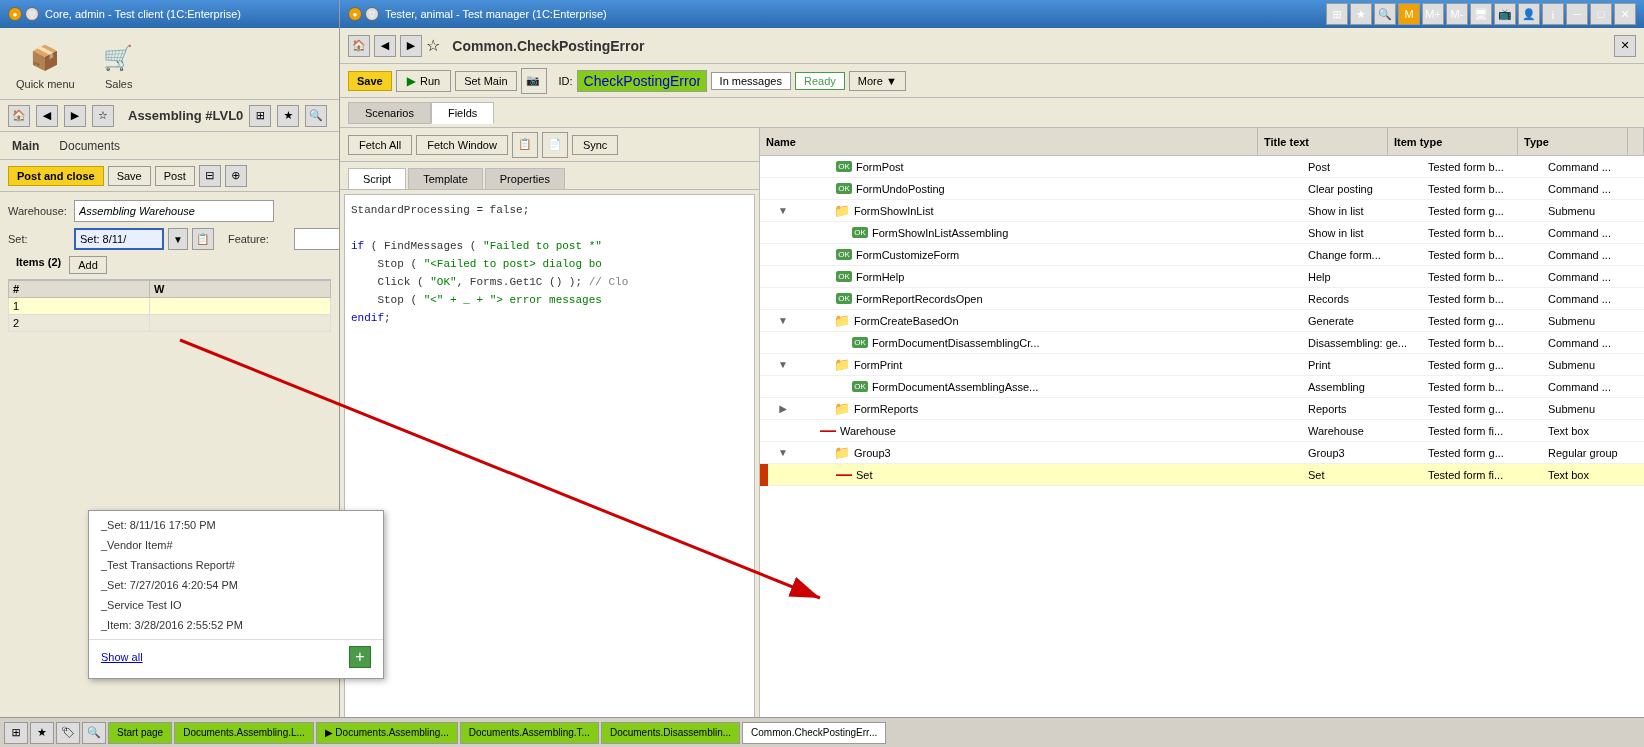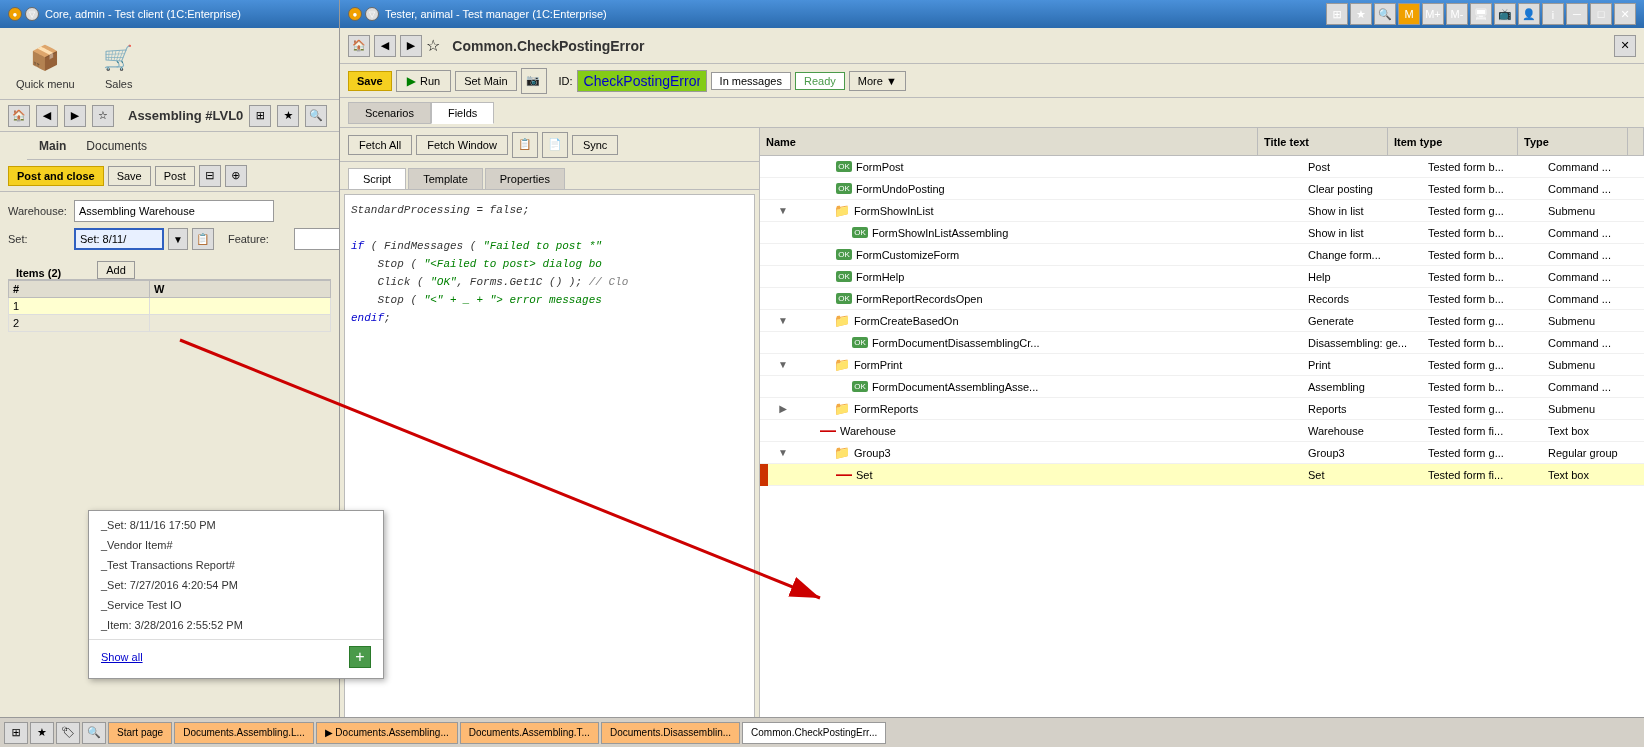--- a/index.html
+++ b/index.html
@@ -19,21 +19,21 @@
     .quick-menu-item { display: flex; flex-direction: column; align-items: center; cursor: pointer; padding: 4px 8px; }
     .qm-icon { width: 40px; height: 40px; display: flex; align-items: center; justify-content: center; font-size: 24px; }
     .qm-label { font-size: 11px; color: #333; text-align: center; }
     
     
     .nav-bar { display: flex; align-items: center; height: 32px; background: #ece9d8; border-bottom: 1px solid #bbb; padding: 0 8px; gap: 6px; }
     .nav-icon-btn { width: 22px; height: 22px; border: 1px solid #999; background: #ddd; display: flex; align-items: center; justify-content: center; cursor: pointer; font-size: 11px; }
     .nav-breadcrumb { font-size: 13px; font-weight: bold; color: #333; margin-left: 8px; }
     
     
-    .sub-nav { display: flex; align-items: center; height: 28px; background: #ece9d8; border-bottom: 1px solid #bbb; padding: 0 8px; gap: 12px; margin-left: 27px; }
+    .sub-nav { display: flex; align-items: center; height: 28px; background: #ece9d8; border-bottom: 1px solid #bbb; padding: 0 8px; gap: 12px; }
     .sub-nav-item { font-size: 12px; color: #333; cursor: pointer; padding: 2px 4px; }
     .sub-nav-item.active { font-weight: bold; }
     
     
     .toolbar { display: flex; align-items: center; height: 32px; background: #ece9d8; border-bottom: 1px solid #bbb; padding: 0 8px; gap: 4px; }
     .btn-yellow { background: #f5d020; border: 1px solid #c8a000; padding: 3px 8px; cursor: pointer; font-size: 11px; font-weight: bold; }
     .btn-normal { background: #ece9d8; border: 1px solid #999; padding: 3px 8px; cursor: pointer; font-size: 11px; }
     
     
     .content-area { padding: 8px; flex: 1; background: #ece9d8; overflow-y: auto; }
@@ -41,21 +41,21 @@
     .form-label { font-size: 11px; color: #333; min-width: 60px; }
     .form-input { border: 1px solid #999; background: white; padding: 2px 4px; font-size: 11px; height: 22px; }
     .form-input-wide { width: 160px; }
     
     .set-row { display: flex; align-items: center; gap: 4px; }
     .set-input { border: 2px solid #3060c0; background: #e8f0ff; padding: 2px 4px; font-size: 11px; height: 22px; width: 90px; }
     .dropdown-btn { border: 1px solid #999; background: #ddd; padding: 2px 4px; cursor: pointer; font-size: 10px; height: 22px; }
     .icon-btn-small { border: 1px solid #999; background: #ddd; width: 22px; height: 22px; display: flex; align-items: center; justify-content: center; cursor: pointer; font-size: 11px; }
     
     
-    .items-header { display: flex; align-items: flex-end; height: 24px; background: #ece9d8; border-bottom: 1px solid #bbb; padding: 0 8px; font-size: 11px; font-weight: bold; gap: 28px; }
+    .items-header { display: flex; align-items: flex-start; height: 24px; background: #ece9d8; border-bottom: 1px solid #bbb; padding: 0 8px; font-size: 11px; font-weight: bold; }
     .items-add-btn { background: #ece9d8; border: 1px solid #999; padding: 2px 8px; cursor: pointer; font-size: 11px; margin-left: 8px; }
     .items-table { width: 100%; border-collapse: collapse; font-size: 11px; }
     .items-table th { background: #e0ddd0; border: 1px solid #bbb; padding: 2px 4px; text-align: left; }
     .items-table td { border: 1px solid #ddd; padding: 2px 4px; }
     .items-table tr.selected td { background: #ffffd0; }
     
     
     .dropdown-popup {
       position: absolute; top: 318px; left: 88px; width: 296px;
       background: white; border: 1px solid #999; box-shadow: 2px 2px 6px rgba(0,0,0,0.3);
@@ -100,21 +100,21 @@
     
     
     .fetch-bar { display: flex; align-items: center; height: 34px; background: #ece9d8; border-bottom: 1px solid #bbb; padding: 0 8px; gap: 4px; }
     .fetch-btn { background: #ece9d8; border: 1px solid #999; padding: 3px 10px; cursor: pointer; font-size: 11px; }
     .fetch-icon-btn { border: 1px solid #999; background: #ece9d8; width: 26px; height: 26px; display: flex; align-items: center; justify-content: center; cursor: pointer; font-size: 11px; }
     .sync-btn { background: #ece9d8; border: 1px solid #999; padding: 3px 10px; cursor: pointer; font-size: 11px; }
     
     
     .script-area { flex: 1; background: white; border: 1px solid #bbb; margin: 4px; font-family: 'Courier New', monospace; font-size: 11px; padding: 6px; overflow: auto; }
     .code-line { line-height: 18px; white-space: pre; }
-    .code-default { color: #333; font-style: italic; }
+    .code-default { color: #333; }
     
     
     .fields-panel { display: flex; flex-direction: column; height: 100%; }
     .fields-header { display: flex; height: 28px; background: #e0ddd0; border-bottom: 1px solid #bbb; font-size: 11px; font-weight: bold; }
     .fields-col { display: flex; align-items: center; padding: 0 6px; border-right: 1px solid #bbb; }
     .fields-tree { flex: 1; overflow-y: auto; background: white; }
     .tree-row { display: flex; align-items: center; height: 22px; border-bottom: 1px solid #f0f0f0; font-size: 11px; cursor: pointer; }
     .tree-row.selected { background: #ffffc0; }
     .tree-indent { display: flex; align-items: center; }
     .tree-expand { width: 14px; height: 14px; display: flex; align-items: center; justify-content: center; cursor: pointer; font-size: 10px; color: #666; }
@@ -126,21 +126,21 @@
     .tree-type { width: 100px; padding: 0 4px; overflow: hidden; text-overflow: ellipsis; white-space: nowrap; }
     
     
     .expr-bar { display: flex; align-items: center; height: 30px; background: #ece9d8; border-top: 1px solid #bbb; padding: 0 8px; gap: 6px; font-size: 11px; }
     .expr-input { flex: 1; border: 1px solid #999; height: 22px; padding: 0 4px; font-size: 11px; }
     .result-input { width: 120px; border: 1px solid #999; height: 22px; padding: 0 4px; font-size: 11px; }
     
     
     .taskbar { display: flex; align-items: center; height: 30px; background: #d4d0c8; border-top: 1px solid #999; padding: 0 4px; gap: 2px; position: absolute; bottom: 0; left: 0; right: 0; }
     .taskbar-grid-btn { border: 1px solid #999; background: #ddd; width: 24px; height: 22px; display: flex; align-items: center; justify-content: center; cursor: pointer; font-size: 11px; }
-    .taskbar-item { border: 1px solid #999; background: #fdba74; height: 22px; padding: 0 8px; display: flex; align-items: center; font-size: 10px; cursor: pointer; max-width: 200px; overflow: hidden; text-overflow: ellipsis; white-space: nowrap; }
+    .taskbar-item { border: 1px solid #999; background: #84cc16; height: 22px; padding: 0 8px; display: flex; align-items: center; font-size: 10px; cursor: pointer; max-width: 200px; overflow: hidden; text-overflow: ellipsis; white-space: nowrap; }
     .taskbar-item.active { background: white; }
     
     
     .right-main { display: flex; flex: 1; min-height: 0; }
     .script-panel { width: 420px; display: flex; flex-direction: column; border-right: 1px solid #bbb; }
     .fields-panel-container { flex: 1; display: flex; flex-direction: column; }
     
     .scrollbar-h { height: 12px; background: #ddd; border-top: 1px solid #bbb; display: flex; align-items: center; }
     .scroll-thumb { height: 10px; width: 60px; background: #bbb; border: 1px solid #999; margin-left: 20px; cursor: pointer; }
     
@@ -197,21 +197,21 @@
       <button class="btn-normal">Post</button>
       <div class="icon-btn-small">⊟</div>
       <div class="icon-btn-small">⊕</div>
     </div>
 
     <div class="left-content">
       <div class="content-area">
 
         <div class="form-row">
           <span class="form-label">Warehouse:</span>
-          <input class="form-input form-input-wide" type="text" value="Assembling Warehouse" style="width: 200px;">
+          <input class="form-input form-input-wide" type="text" value="Assembling Warehouse" style="width: 200px; font-style: italic;">
         </div>
 
         <div class="form-row">
           <span class="form-label">Set:</span>
           <div class="set-row">
             <input class="set-input" type="text" value="Set: 8/11/" style="">
             <button class="dropdown-btn">▼</button>
             <div class="icon-btn-small">📋</div>
           </div>
           <span class="form-label" style="margin-left:8px;">Feature:</span>

